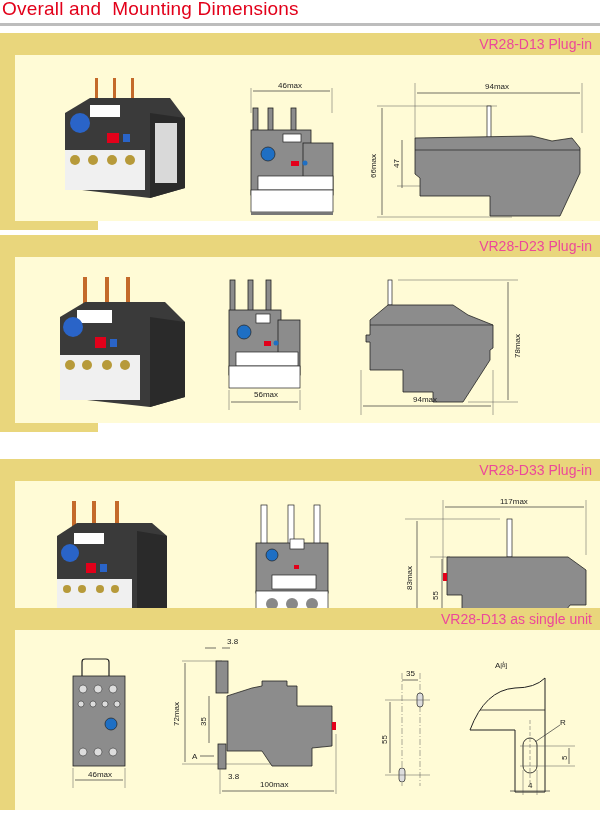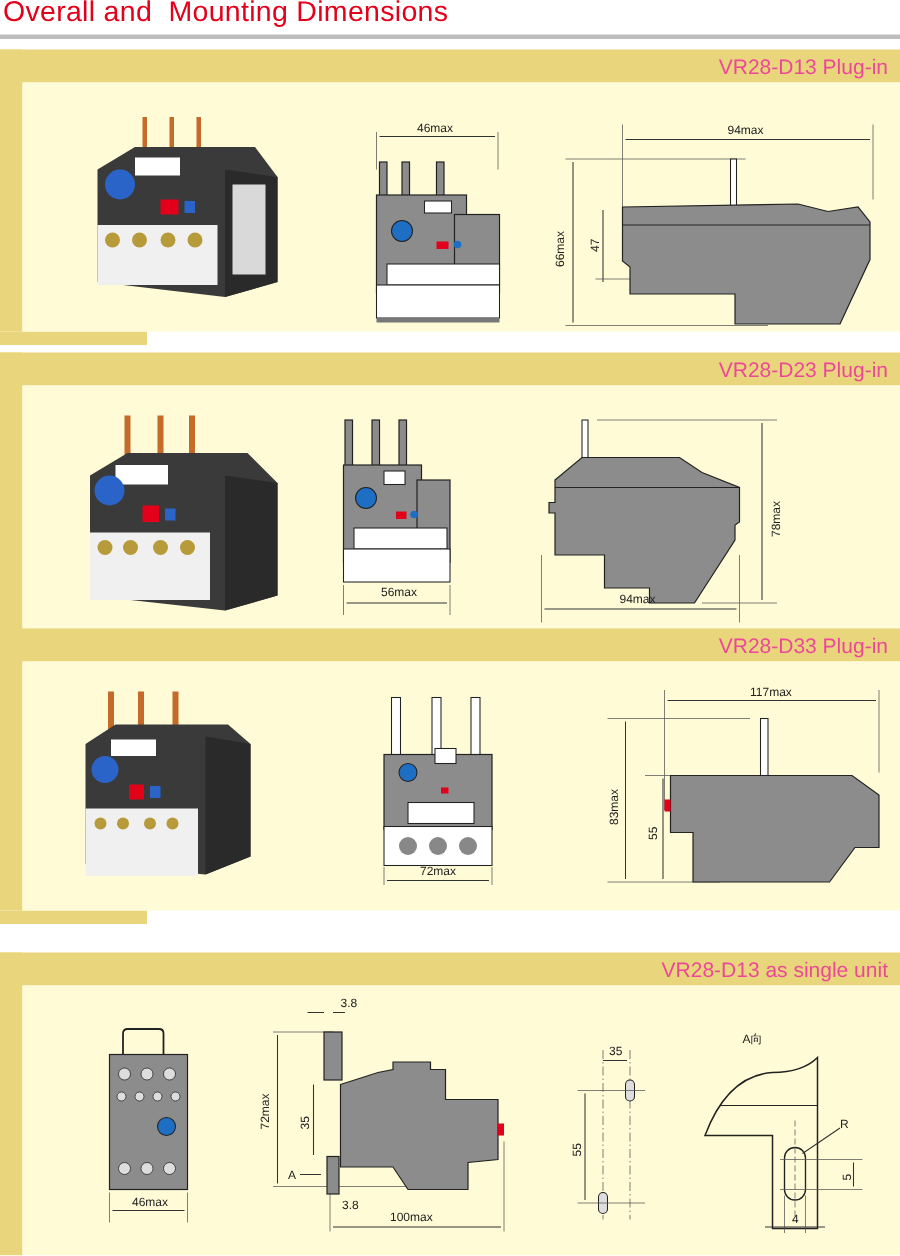--- a/index.html
+++ b/index.html
@@ -139,21 +139,21 @@
     <line class="ext" x1="110" y1="122" x2="160" y2="122"></line>
     <line class="ln" x1="150" y1="2" x2="150" y2="120"></line>
     <text class="dim" transform="translate(162,78) rotate(-90)">78max</text>
     <line class="ext" x1="3" y1="90" x2="3" y2="135"></line>
     <line class="ext" x1="135" y1="90" x2="135" y2="135"></line>
     <line class="ln" x1="5" y1="126" x2="133" y2="126"></line>
     <text class="dim" x="55" y="122">94max</text>
   </svg>
 </div>
 
-<div class="section" style="top:419px;height:196px;text-decoration:underline;">
+<div class="section" style="top:459px;height:196px;text-decoration:underline;">
   <div class="sec-band"></div>
   <div class="sec-left" style="height:188px;"></div>
   <div class="sec-foot" style="top:188px;"></div>
   <div class="sec-body" style="height:166px;"></div>
   <div class="sec-label">VR28-D33 Plug-in</div>
 
   <svg style="left:52px;top:42px;" width="115" height="130">
     <rect x="20" y="0" width="4" height="28" fill="#c46a2a"></rect>
     <rect x="40" y="0" width="4" height="28" fill="#c46a2a"></rect>
     <rect x="63" y="0" width="4" height="28" fill="#c46a2a"></rect>
@@ -200,21 +200,21 @@
     <text class="dim" transform="translate(22,95) rotate(-90)">83max</text>
     <line class="ext" x1="40" y1="62" x2="60" y2="62"></line>
     <line class="ln" x1="52" y1="64" x2="52" y2="131"></line>
     <text class="dim" transform="translate(48,105) rotate(-90)">55</text>
     <rect class="white" x="117" y="24" width="5" height="38"></rect>
     <polygon class="body-gray" points="57,62 178,62 196,75 196,110 180,110 163,133 72,133 72,100 57,100"></polygon>
     <rect x="53" y="78" width="4" height="8" fill="#e2001a"></rect>
   </svg>
 </div>
 
-<div class="section" style="top:635px;height:202px;">
+<div class="section" style="top:608px;height:202px;">
   <div class="sec-band"></div>
   <div class="sec-left" style="height:202px;"></div>
   <div class="sec-body" style="height:180px;"></div>
   <div class="sec-label">VR28-D13 as single unit</div>
 
   <svg style="left:73px;top:48px;" width="60" height="135">
     <path d="M9,22 L9,6 Q9,3 12,3 L33,3 Q36,3 36,6 L36,22" stroke="#222" stroke-width="1.2" fill="none"></path>
     <rect class="body-gray" x="0" y="20" width="52" height="90"></rect>
     <g>
       <circle cx="10" cy="33" r="4" fill="#ddd" stroke="#222" stroke-width="0.5"></circle>

